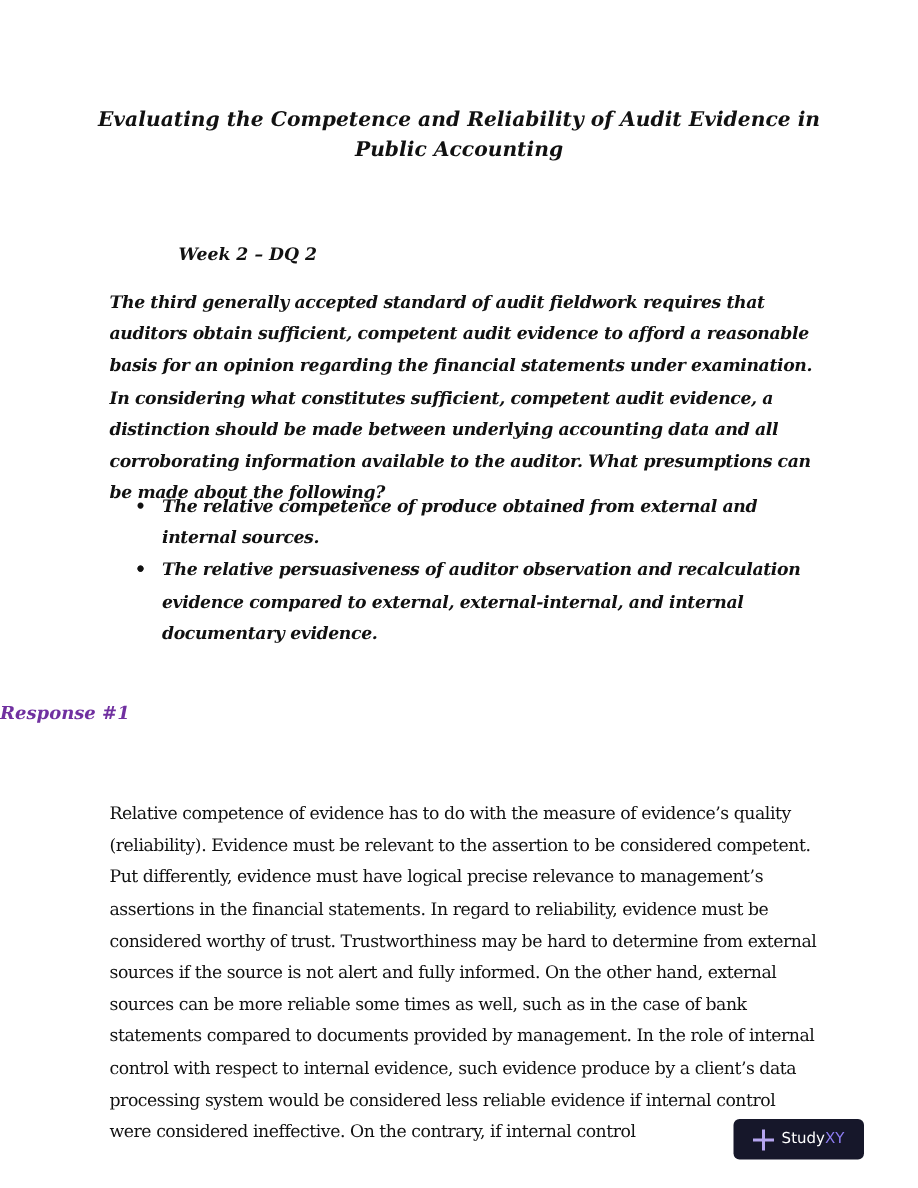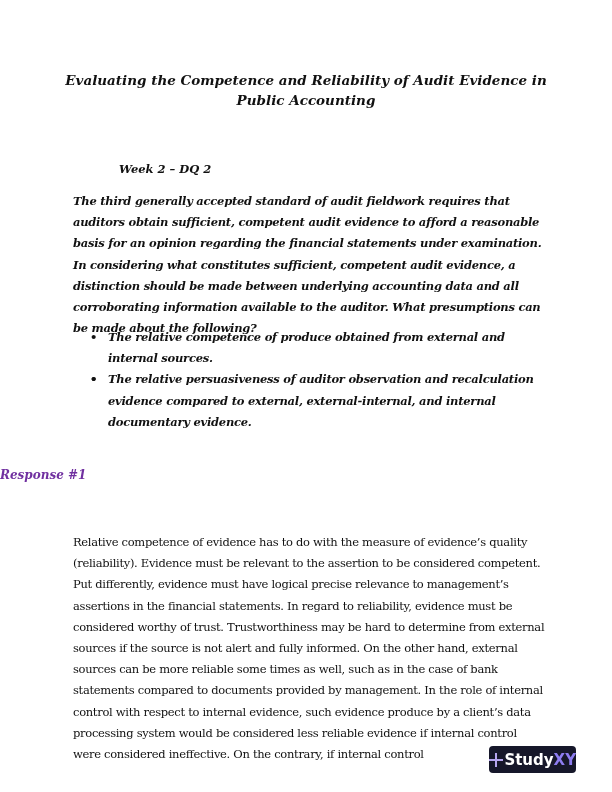--- a/index.html
+++ b/index.html
@@ -28,21 +28,21 @@
                    font-size: 11.5px; line-height: 21.2px; letter-spacing: -0.3px; margin-top: 35px; }
   .response-body p { margin: 0; }
   .badge { position: absolute; left: 489px; top: 746px; width: 87px; height: 27px;
            background: #16172a; border-radius: 4px; display: flex;
            align-items: center; justify-content: center; gap: 5px;
            font-family: "DejaVu Sans", "Liberation Sans", sans-serif; }
   .badge-plus { width: 14px; height: 14px; position: relative; }
   .badge-plus::before, .badge-plus::after { content: ""; position: absolute; background: #b6a6f0; }
   .badge-plus::before { left: 6px; top: 0; width: 2px; height: 14px; }
   .badge-plus::after { left: 0; top: 6px; width: 14px; height: 2px; }
-  .badge-text { font-weight: bold; font-size: 15px; color: #ffffff; }
+  .badge-text { font-weight: normal; font-size: 10px; color: #ffffff; }
   .badge-accent { color: #8d7cf0; }
 </style>
 </head>
 <body>
 
 <div class="page">
   <div class="title">Evaluating the Competence and Reliability of Audit Evidence in Public Accounting</div>
   <div class="week">Week 2 – DQ 2</div>
   <div class="question">
     <p>The third generally accepted standard of audit fieldwork requires that auditors obtain sufficient, competent audit evidence to afford a reasonable basis for an opinion regarding the financial statements under examination. In considering what constitutes sufficient, competent audit evidence, a distinction should be made between underlying accounting data and all corroborating information available to the auditor. What presumptions can be made about the following?</p>

